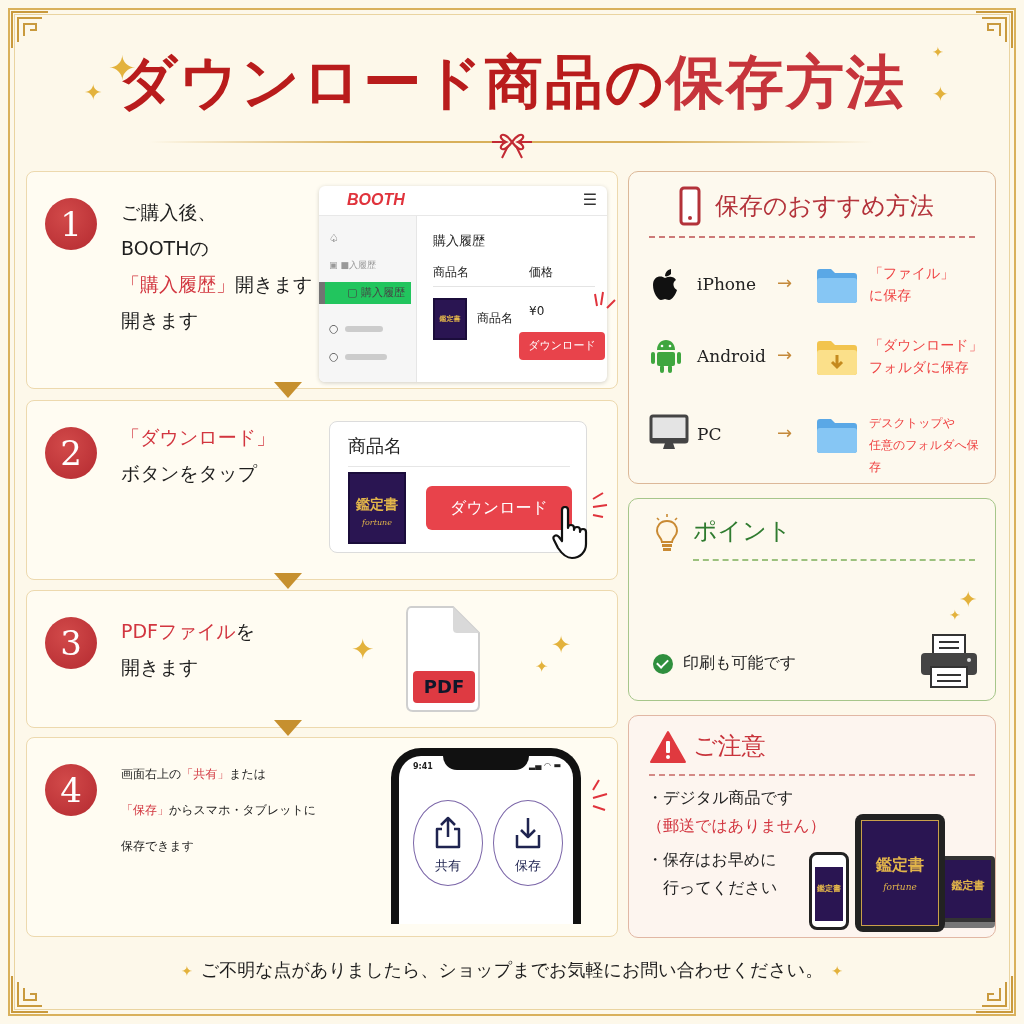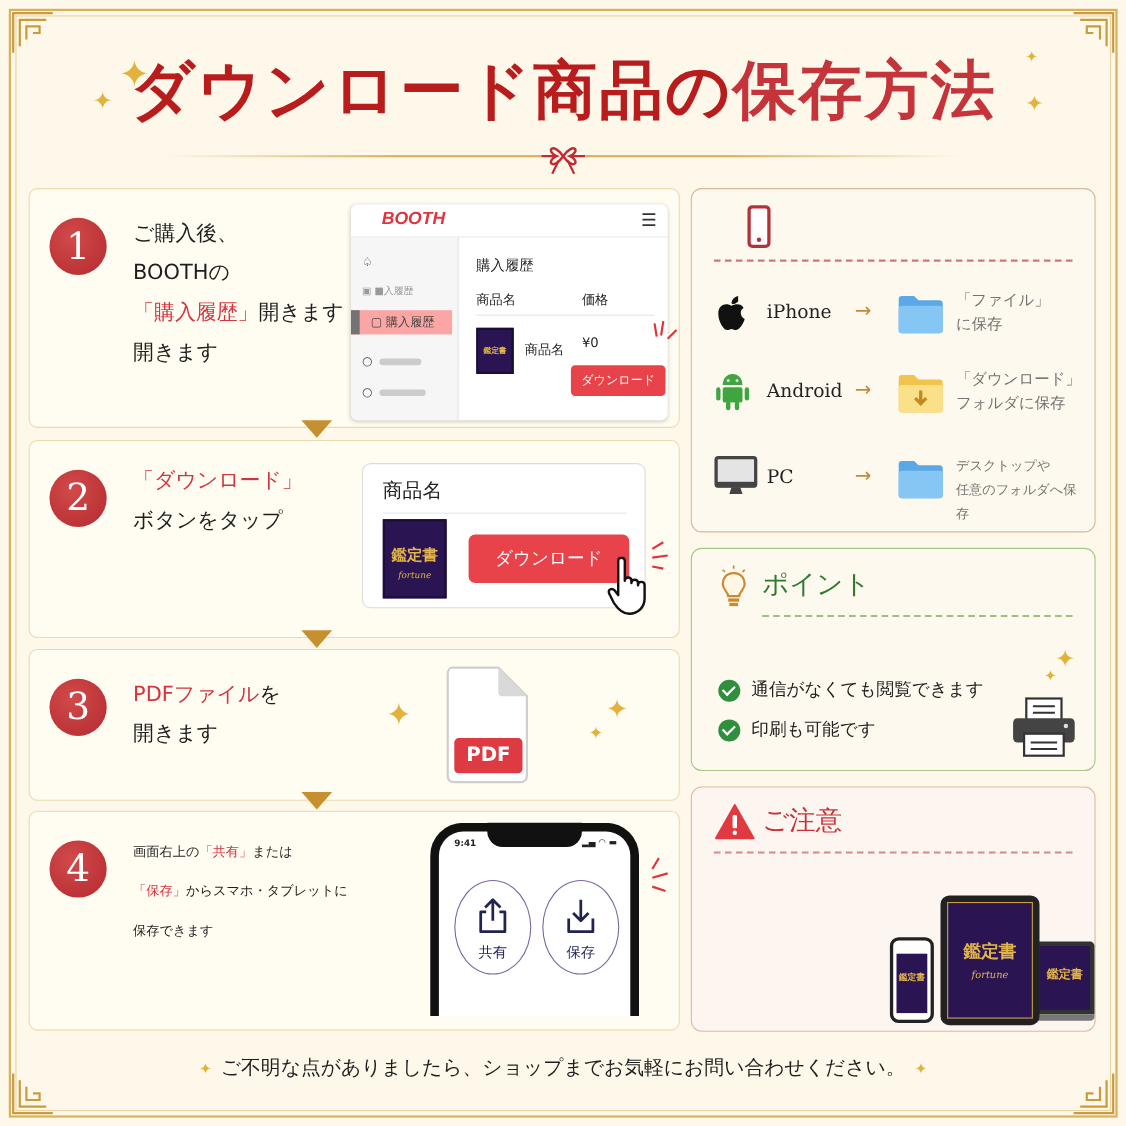--- a/index.html
+++ b/index.html
@@ -82,21 +82,21 @@
     position: absolute; left: 28px; top: 5px; font-weight: bold; font-style: italic;
     color: #e0333c; font-size: 16px; font-family: "Liberation Sans", sans-serif;
   }
   .booth-menu { position: absolute; right: 10px; top: 4px; font-size: 16px; color: #333; }
   .booth-side {
     position: absolute; left: 0; top: 30px; bottom: 0; width: 98px;
     background: #f6f6f6; border-right: 1px solid #e6e6e6;
   }
   .side-item { position: absolute; left: 10px; font-size: 11px; color: #444; height: 22px; line-height: 22px; }
   .side-item.active {
-    left: 0; width: 92px; padding-left: 10px; background: #fca5a5; border-left: 8px solid #737373;
+    left: 0; width: 92px; padding-left: 22px; background: #22c55e; border-left: 6px solid #737373;
   }
   .bar { display: inline-block; width: 38px; height: 6px; border-radius: 3px; background: #ccc; vertical-align: middle; margin-left: 6px; }
   .booth-main { position: absolute; left: 114px; top: 30px; right: 8px; bottom: 0; }
   .bm-title { position: absolute; top: 16px; font-size: 13px; }
   .bm-h1 { position: absolute; top: 48px; font-size: 12px; }
   .bm-h2 { position: absolute; top: 48px; left: 96px; font-size: 12px; }
   .bm-line { position: absolute; top: 70px; left: 0; right: 4px; height: 1px; background: #e4e4e4; }
   .bm-thumb { position: absolute; top: 82px; left: 0; }
   .bm-name { position: absolute; top: 94px; left: 44px; font-size: 12px; }
   .bm-price { position: absolute; top: 88px; left: 96px; font-size: 12px; }
@@ -122,21 +122,21 @@
   .s2-dl {
     position: absolute; left: 96px; top: 64px; width: 146px; height: 44px;
     background: #e8434b; color: #fff; border-radius: 6px; font-size: 16px;
     text-align: center; line-height: 44px;
   }
 
   
   .pdf-icon { position: absolute; left: 378px; top: 14px; width: 76px; height: 108px; }
   .pdf-label {
     position: absolute; left: 386px; top: 80px; width: 62px; height: 32px;
-    background: #de3a42; color: #ffffff; border-radius: 4px; font-weight: bold;
+    background: #de3a42; color: #0f172a; border-radius: 4px; font-weight: bold;
     font-size: 18px; text-align: center; line-height: 32px;
   }
 
   
   .phone {
     position: absolute; left: 364px; top: 10px; width: 190px; height: 176px;
     background: #fff; border: 8px solid #111; border-bottom: none;
     border-radius: 30px 30px 0 0;
   }
   .notch {
@@ -164,21 +164,21 @@
     position: absolute; left: 86px; top: 18px;
     font-family: "DejaVu Serif", "Liberation Serif", serif; font-size: 24px; color: #b3323a;
   }
   .p-dots { position: absolute; left: 20px; right: 20px; height: 0; border-top: 2px dashed #cc7a78; }
   .os-row { position: absolute; left: 20px; right: 10px; height: 48px; }
   .os-name {
     position: absolute; left: 48px; top: 12px; font-family: "DejaVu Serif", serif; font-size: 17px; color: #222;
   }
   .os-arrow { position: absolute; left: 128px; top: 10px; font-size: 18px; color: #c4893a; }
   .os-folder { position: absolute; left: 166px; top: 4px; }
-  .os-desc { position: absolute; left: 220px; top: 0; font-size: 14px; line-height: 22px; color: #737373; }
+  .os-desc { position: absolute; left: 220px; top: 0; font-size: 14px; line-height: 22px; color: #ef4444; }
   .os-desc.sm { font-size: 12px; }
 
   .pt-title {
     position: absolute; left: 64px; top: 16px; font-size: 24px; color: #2f7b2f;
     font-family: "DejaVu Serif", serif;
   }
   .pt-dots { position: absolute; left: 64px; right: 20px; top: 60px; border-top: 2px dashed #9cc17e; }
   .pt-item { position: absolute; left: 24px; font-size: 16px; color: #222; height: 24px; line-height: 24px; }
   .check {
     display: inline-block; width: 20px; height: 20px; border-radius: 50%; background: #2f8f3e;
@@ -348,20 +348,21 @@
   <svg style="position:absolute;left:562px;top:40px;" width="28" height="40" viewBox="0 0 28 40">
     <path d="M4 12 L10 2 M4 20 L18 16 M4 28 L16 32" stroke="#e0333c" stroke-width="2" fill="none"></path>
   </svg>
 </div>
 
 <div class="panel p1">
   <svg style="position:absolute;left:50px;top:14px;" width="22" height="40" viewBox="0 0 22 40">
     <rect x="2" y="2" width="18" height="36" rx="3" fill="#fff" stroke="#b3323a" stroke-width="3"></rect>
     <circle cx="11" cy="32" r="2" fill="#b3323a"></circle>
   </svg>
+  <div class="p-title">保存のおすすめ方法</div>
   <div class="p-dots" style="top:64px;"></div>
 
   <div class="os-row" style="top:90px;">
     <svg style="position:absolute;left:0;top:4px;" width="32" height="36" viewBox="0 0 32 36">
       <path d="M22 8 C20 10,17 11,16 10 C16 7,18 4,22 3 C22 5,22 6,22 8 Z" fill="#111"></path>
       <path d="M16 12 C12 9,4 10,4 19 C4 27,9 34,12 34 C14 34,15 33,16 33 C17 33,18 34,20 34 C23 34,27 28,28 24 C24 22,23 16,27 14 C25 10,20 10,16 12 Z" fill="#111"></path>
     </svg>
     <span class="os-name">iPhone</span>
     <span class="os-arrow">→</span>
     <svg class="os-folder" width="44" height="38" viewBox="0 0 44 38">
@@ -419,21 +420,20 @@
 
 <div class="panel p2">
   <svg style="position:absolute;left:24px;top:14px;" width="28" height="40" viewBox="0 0 28 40">
     <path d="M14 8 C7 8,4 13,4 18 C4 23,9 25,9 29 H19 C19 25,24 23,24 18 C24 13,21 8,14 8 Z" fill="#fff7e6" stroke="#c98a33" stroke-width="2"></path>
     <rect x="9" y="31" width="10" height="3" fill="#c98a33"></rect>
       <rect x="10" y="35" width="8" height="3" fill="#c98a33"></rect>
     <path d="M14 1 V4 M4 5 L6 7 M24 5 L22 7" stroke="#c98a33" stroke-width="1.6"></path>
   </svg>
   <div class="pt-title">ポイント</div>
   <div class="pt-dots"></div>
-  <div class="pt-item" style="top:116px;"><span class="check"></span><span>通信がなくても閲覧できます</span></div>
   <div class="pt-item" style="top:152px;"><span class="check"></span><span>印刷も可能です</span></div>
   <span class="sparkle" style="left:330px;top:88px;font-size:22px;">✦</span>
   <span class="sparkle" style="left:320px;top:108px;font-size:14px;">✦</span>
   <svg style="position:absolute;left:290px;top:134px;" width="60" height="56" viewBox="0 0 60 56">
     <rect x="14" y="2" width="32" height="20" fill="#fff" stroke="#333" stroke-width="2"></rect>
     <path d="M20 9 H40 M20 15 H40" stroke="#333" stroke-width="1.8"></path>
     <rect x="2" y="20" width="56" height="22" rx="4" fill="#444"></rect>
     <circle cx="50" cy="27" r="2" fill="#ddd"></circle>
     <rect x="12" y="34" width="36" height="20" fill="#fff" stroke="#333" stroke-width="2"></rect>
     <path d="M18 42 H42 M18 48 H42" stroke="#333" stroke-width="1.8"></path>
@@ -441,20 +441,26 @@
 </div>
 
 <div class="panel p3">
   <svg style="position:absolute;left:20px;top:14px;" width="38" height="34" viewBox="0 0 38 34">
     <path d="M19 2 L36 32 H2 Z" fill="#e0393f" stroke="#e0393f" stroke-width="2" stroke-linejoin="round"></path>
     <rect x="17" y="11" width="4" height="12" rx="1" fill="#fff"></rect>
       <circle cx="19" cy="27" r="2" fill="#fff"></circle>
   </svg>
   <div class="ca-title">ご注意</div>
   <div class="p-dots" style="top:58px;border-top-color:#d48a86;"></div>
+  <div class="ca-text" style="top:68px;">
+    <div>・デジタル商品です</div>
+    <div class="red-t">（郵送ではありません）</div>
+    <div style="margin-top:6px;">・保存はお早めに</div>
+    <div>　行ってください</div>
+  </div>
 
   <div style="position:absolute;left:312px;top:140px;width:54px;height:66px;background:#333;border-radius:4px 4px 0 0;padding:4px;">
     <div class="thumb" style="width:100%;height:100%;border:none;font-size:11px;padding-top:18px;"><span>鑑定書</span></div>
   </div>
   <div style="position:absolute;left:300px;top:206px;width:66px;height:6px;background:#777;border-radius:0 0 4px 4px;"></div>
 
   <div style="position:absolute;left:226px;top:98px;width:90px;height:118px;background:#222;border-radius:8px;padding:6px;">
     <div class="thumb" style="width:100%;height:100%;border:1px solid #c9a04a;font-size:16px;padding-top:34px;">
       <span>鑑定書</span>
       <span class="fl" style="font-size:9px;margin-top:6px;">fortune</span>

